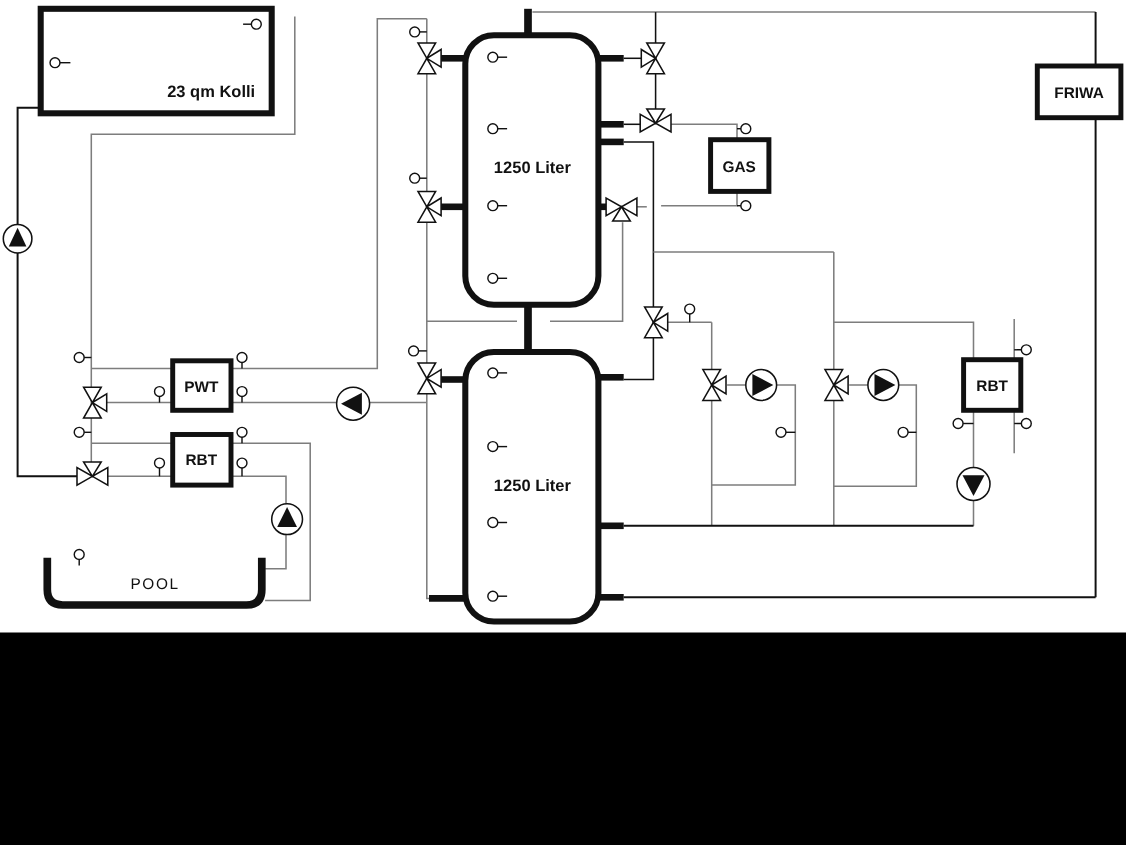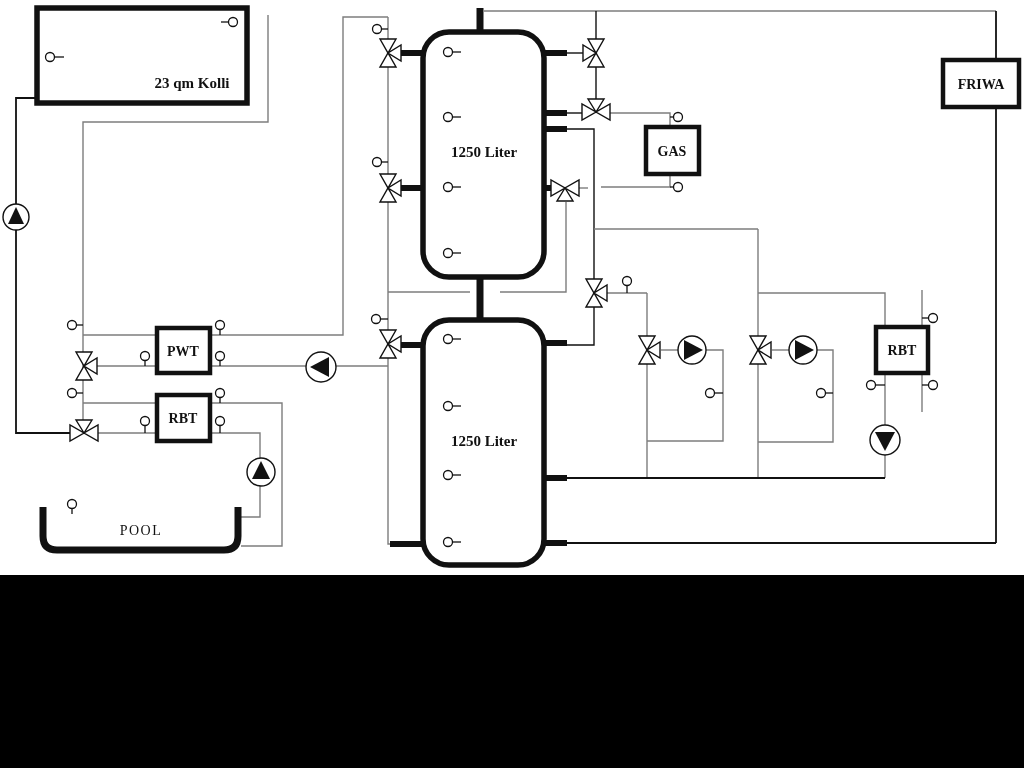--- a/index.html
+++ b/index.html
@@ -1,17 +1,17 @@
 <!DOCTYPE html>
 <html style="--pipe-gray: #7d7d7d; --pipe-black: #111111; --bg: #ffffff; --bar: #000000;"><head>
 <meta charset="utf-8">
 <style>
   html,body{margin:0;padding:0;background:#fff;}
   #stage{position:relative;width:1024px;height:768px;background:var(--bg,#fff);overflow:hidden;
-         font-family:Liberation Serif, serif;}
+         font-family:Liberation Sans, sans-serif;}
   svg{display:block}
   .pg{fill:none;stroke:var(--pipe-gray,#7d7d7d);stroke-width:1.4}
   .pb{fill:none;stroke:var(--pipe-black,#111);stroke-width:1.8}
   .pt{fill:none;stroke:var(--pipe-black,#111);stroke-width:1.4}
   .stub{fill:none;stroke:var(--pipe-black,#111);stroke-width:6}
   .pipe7{fill:none;stroke:var(--pipe-black,#111);stroke-width:7}
   .boxthick{fill:#fff;stroke:#111;stroke-width:4.5}
   .tank{fill:#fff;stroke:#111;stroke-width:5.5}
   .sym{fill:#fff;stroke:#111;stroke-width:1.4}
   .tri{fill:#111;stroke:none}

